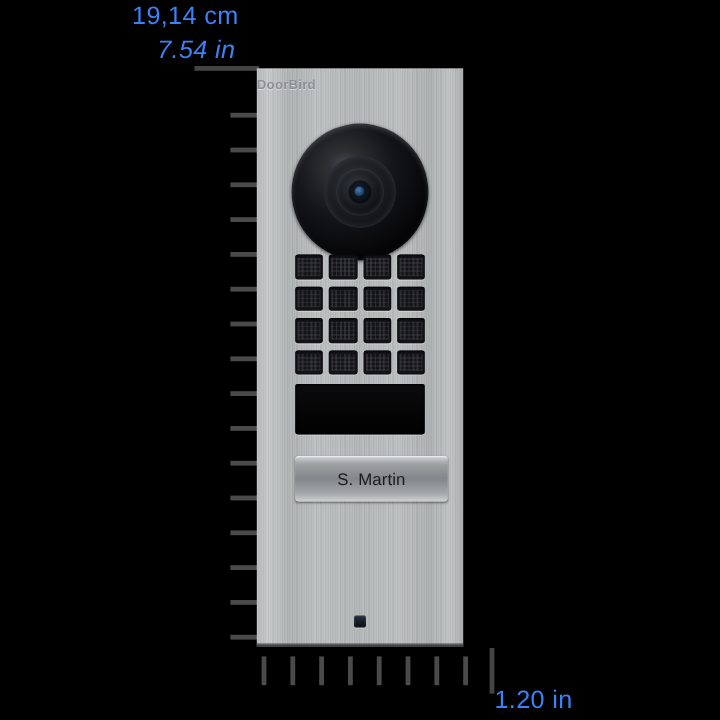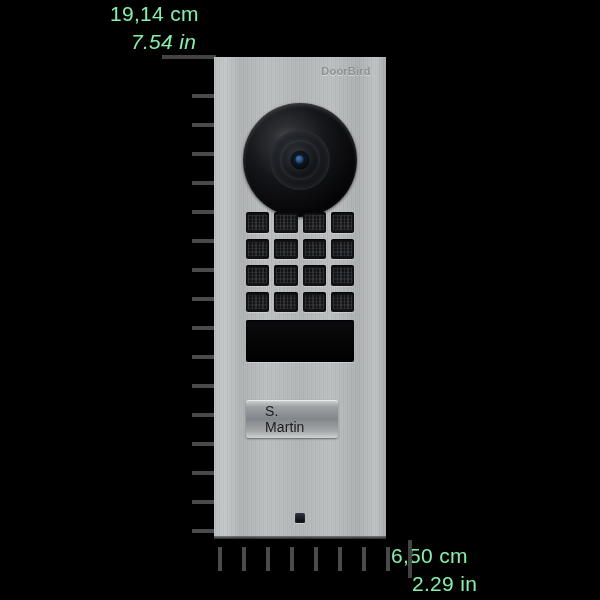--- a/index.html
+++ b/index.html
@@ -19,21 +19,21 @@
     position: absolute;
     left: 0; top: 0;
     width: 600px;
     height: 600px;
     background: #000000;
   }
 
   
   .dim-label {
     position: absolute;
-    color: #86efac;
+    color: #3b82f6;
     font-size: 21px;
     letter-spacing: 0.3px;
     white-space: nowrap;
     font-family: "Liberation Sans", sans-serif;
   }
   #label-width-cm { left: 110px; top: 2px; }
   #label-width-in { left: 131px; top: 30px; font-style: italic; }
   #label-height-cm { left: 391px; top: 544px; }
   #label-height-in { left: 412px; top: 572px; }
 
@@ -116,28 +116,27 @@
     height: 3px;
     background: linear-gradient(180deg, rgba(70,72,74,0.55), rgba(20,20,22,0.9));
   }
 
   
   #brand {
     position: absolute;
     left: 0;
     top: 8px;
     width: 172px;
-    text-align: center;
+    text-align: left;
     font-size: 11px;
     font-weight: bold;
     letter-spacing: 0.2px;
     color: #8d9092;
     text-shadow: 0 1px 0 rgba(255,255,255,0.45);
     font-family: "Liberation Sans", sans-serif;
-    padding-left: 46px;
   }
 
   
   #camera-housing {
     position: absolute;
     left: 29px;
     top: 46px;
     width: 114px;
     height: 114px;
     border-radius: 50%;
@@ -239,30 +238,29 @@
     background: linear-gradient(180deg, #0c0c0e 0%, #050506 55%, #000 100%);
     box-shadow:
       inset 0 1px 2px rgba(0,0,0,0.95),
       0 1px 0 rgba(255,255,255,0.32);
   }
 
   
   .nameplate {
     position: absolute;
     left: 32px;
-    width: 92px;
+    width: 127px;
     height: 32px;
     border-radius: 3px;
     padding: 19px;
     box-sizing: border-box;
     background: linear-gradient(180deg, #d2d5d6 0%, #9ea1a3 18%, #83868a 50%, #a5a8aa 82%, #cfd2d3 100%);
     box-shadow:
       0 1px 2px rgba(0,0,0,0.45),
       inset 0 1px 0 rgba(255,255,255,0.55);
-    margin-top: 20px;
   }
   #nameplate-1 { top: 323px; }
   #nameplate-2 { top: 388px; }
   .nameplate-inner {
     width: 100%;
     height: 100%;
     box-sizing: border-box;
     border-radius: 1.5px;
     background: linear-gradient(180deg, #f2f3f3 0%, #e6e7e7 55%, #d8d9d9 100%);
     display: flex;
@@ -291,22 +289,21 @@
       0 1px 0 rgba(255,255,255,0.30);
   }
 </style>
 </head>
 <body>
 
 <div id="stage">
 
   <div class="dim-label" id="label-width-cm">19,14 cm</div>
   <div class="dim-label" id="label-width-in">7.54 in</div>
-  <div class="dim-label" id="label-height-cm">6,50 cm</div>
-  <div class="dim-label" id="label-height-in">2.29 in</div>
+  <div class="dim-label" id="label-height-in">1.20 in</div>
 
   <div class="v-ruler" id="vertical-ruler">
       <div class="v-tick major" style="top: 5px;"></div>
       <div class="v-tick minor" style="top: 44px;"></div>
       <div class="v-tick minor" style="top: 73px;"></div>
       <div class="v-tick minor" style="top: 102px;"></div>
       <div class="v-tick minor" style="top: 131px;"></div>
       <div class="v-tick minor" style="top: 160px;"></div>
       <div class="v-tick minor" style="top: 189px;"></div>
       <div class="v-tick minor" style="top: 218px;"></div>

